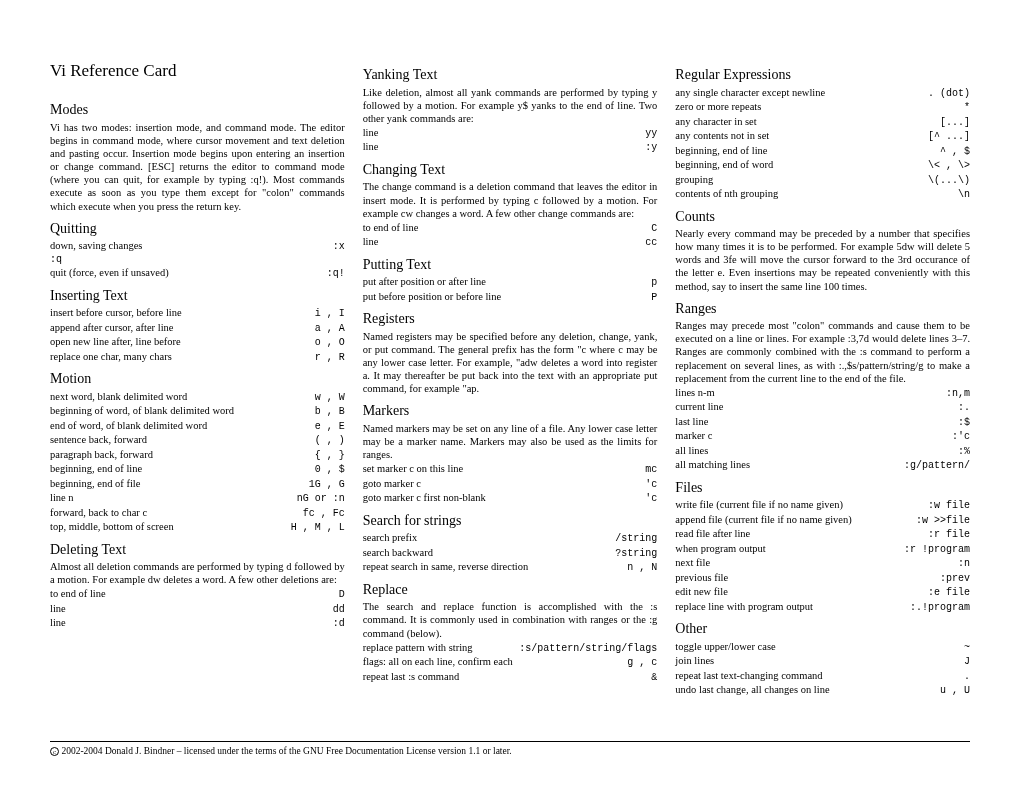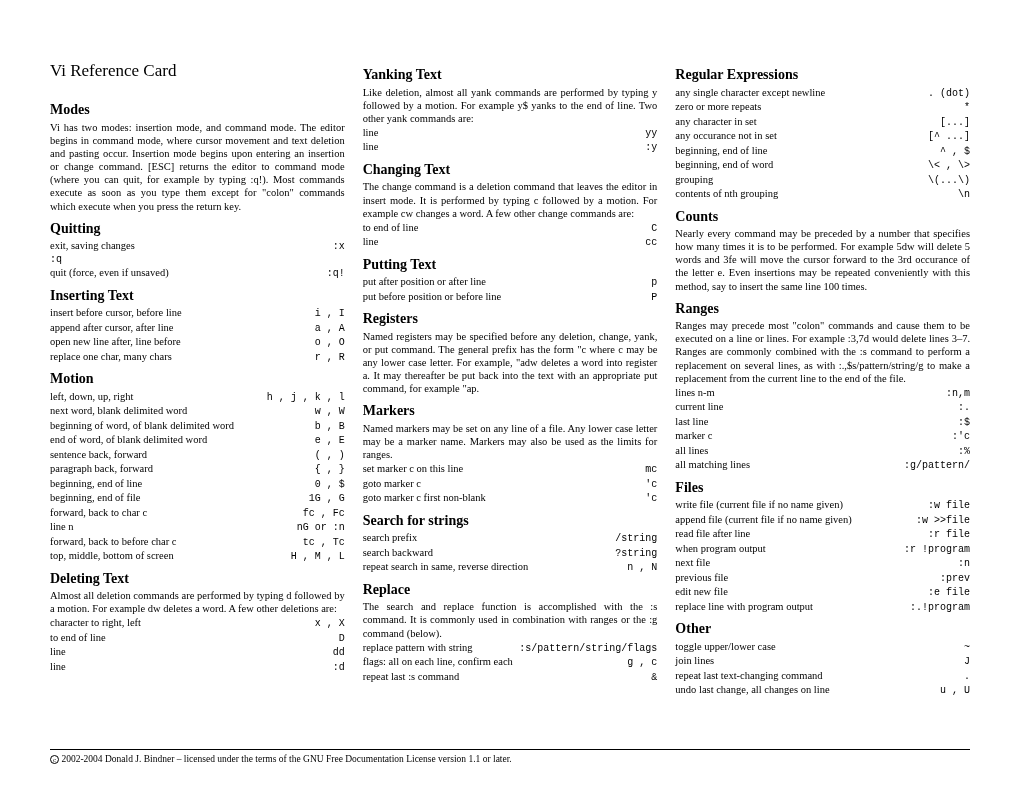--- a/index.html
+++ b/index.html
@@ -24,39 +24,39 @@
     display: flex;
     flex-direction: column;
   }
   h1 {
     font-size: 17px;
     font-weight: normal;
     margin-bottom: 14px;
   }
   h2 {
     font-size: 14px;
-    font-weight: bold;
+    font-weight: normal;
     margin-top: 6px;
     margin-bottom: 2px;
   }
   p {
     text-align: justify;
     margin-bottom: 1px;
   }
   .kv {
     display: flex;
     justify-content: space-between;
     align-items: baseline;
     gap: 6px;
   }
   .kv .k { flex: 1; text-align: left; }
   .kv .v { font-family: 'Courier New', monospace; font-size: 10px; white-space: pre; text-align: right; }
   .footer {
     position: absolute;
-    bottom: 22px;
+    bottom: 30px;
     left: 50px;
     right: 50px;
     border-top: 0.5px solid #000;
     padding-top: 4px;
     font-size: 9.5px;
   }
   .circ { display: inline-block; border: 0.5px solid #000; border-radius: 50%; width: 9px; height: 9px; text-align: center; line-height: 8px; font-size: 7px; vertical-align: middle; }
 </style>
 </head>
 <body>
@@ -64,21 +64,21 @@
 <div class="columns">
   <div class="col">
     <h1>Vi Reference Card</h1>
 
     <h2>Modes</h2>
     <p>Vi has two modes: insertion mode, and command mode. The editor begins in command mode, where cursor movement and text deletion and pasting occur. Insertion mode begins upon entering an insertion or change command. [ESC] returns the editor to command mode (where you can quit, for example by typing :q!). Most commands execute as soon as you type them except for "colon" commands which execute when you press the return key.</p>
 
     <h2>Quitting</h2>
     <div>
         <div class="kv">
-          <span class="k">exit, saving changes</span>
+          <span class="k">down, saving changes</span>
           <span class="v">:x</span>
         </div>
         <div class="kv">
           <span class="v">:q</span>
         </div>
         <div class="kv">
           <span class="k">quit (force, even if unsaved)</span>
           <span class="v">:q!</span>
         </div>
       </div>
@@ -99,24 +99,20 @@
         </div>
         <div class="kv">
           <span class="k">replace one char, many chars</span>
           <span class="v">r , R</span>
         </div>
       </div>
 
     <h2>Motion</h2>
     <div>
         <div class="kv">
-          <span class="k">left, down, up, right</span>
-          <span class="v">h , j , k , l</span>
-        </div>
-        <div class="kv">
           <span class="k">next word, blank delimited word</span>
           <span class="v">w , W</span>
         </div>
         <div class="kv">
           <span class="k">beginning of word, of blank delimited word</span>
           <span class="v">b , B</span>
         </div>
         <div class="kv">
           <span class="k">end of word, of blank delimited word</span>
           <span class="v">e , E</span>
@@ -131,44 +127,36 @@
         </div>
         <div class="kv">
           <span class="k">beginning, end of line</span>
           <span class="v">0 , $</span>
         </div>
         <div class="kv">
           <span class="k">beginning, end of file</span>
           <span class="v">1G , G</span>
         </div>
         <div class="kv">
+          <span class="k">line n</span>
+          <span class="v">nG or :n</span>
+        </div>
+        <div class="kv">
           <span class="k">forward, back to char c</span>
           <span class="v">fc , Fc</span>
         </div>
         <div class="kv">
-          <span class="k">line n</span>
-          <span class="v">nG or :n</span>
-        </div>
-        <div class="kv">
-          <span class="k">forward, back to before char c</span>
-          <span class="v">tc , Tc</span>
-        </div>
-        <div class="kv">
           <span class="k">top, middle, bottom of screen</span>
           <span class="v">H , M , L</span>
         </div>
       </div>
 
     <h2>Deleting Text</h2>
     <p>Almost all deletion commands are performed by typing d followed by a motion. For example dw deletes a word. A few other deletions are:</p>
     <div>
-        <div class="kv">
-          <span class="k">character to right, left</span>
-          <span class="v">x , X</span>
-        </div>
         <div class="kv">
           <span class="k">to end of line</span>
           <span class="v">D</span>
         </div>
         <div class="kv">
           <span class="k">line</span>
           <span class="v">dd</span>
         </div>
         <div class="kv">
           <span class="k">line</span>
@@ -279,21 +267,21 @@
         </div>
         <div class="kv">
           <span class="k">zero or more repeats</span>
           <span class="v">*</span>
         </div>
         <div class="kv">
           <span class="k">any character in set</span>
           <span class="v">[...]</span>
         </div>
         <div class="kv">
-          <span class="k">any occurance not in set</span>
+          <span class="k">any contents not in set</span>
           <span class="v">[^ ...]</span>
         </div>
         <div class="kv">
           <span class="k">beginning, end of line</span>
           <span class="v">^ , $</span>
         </div>
         <div class="kv">
           <span class="k">beginning, end of word</span>
           <span class="v">\&lt; , \&gt;</span>
         </div>

